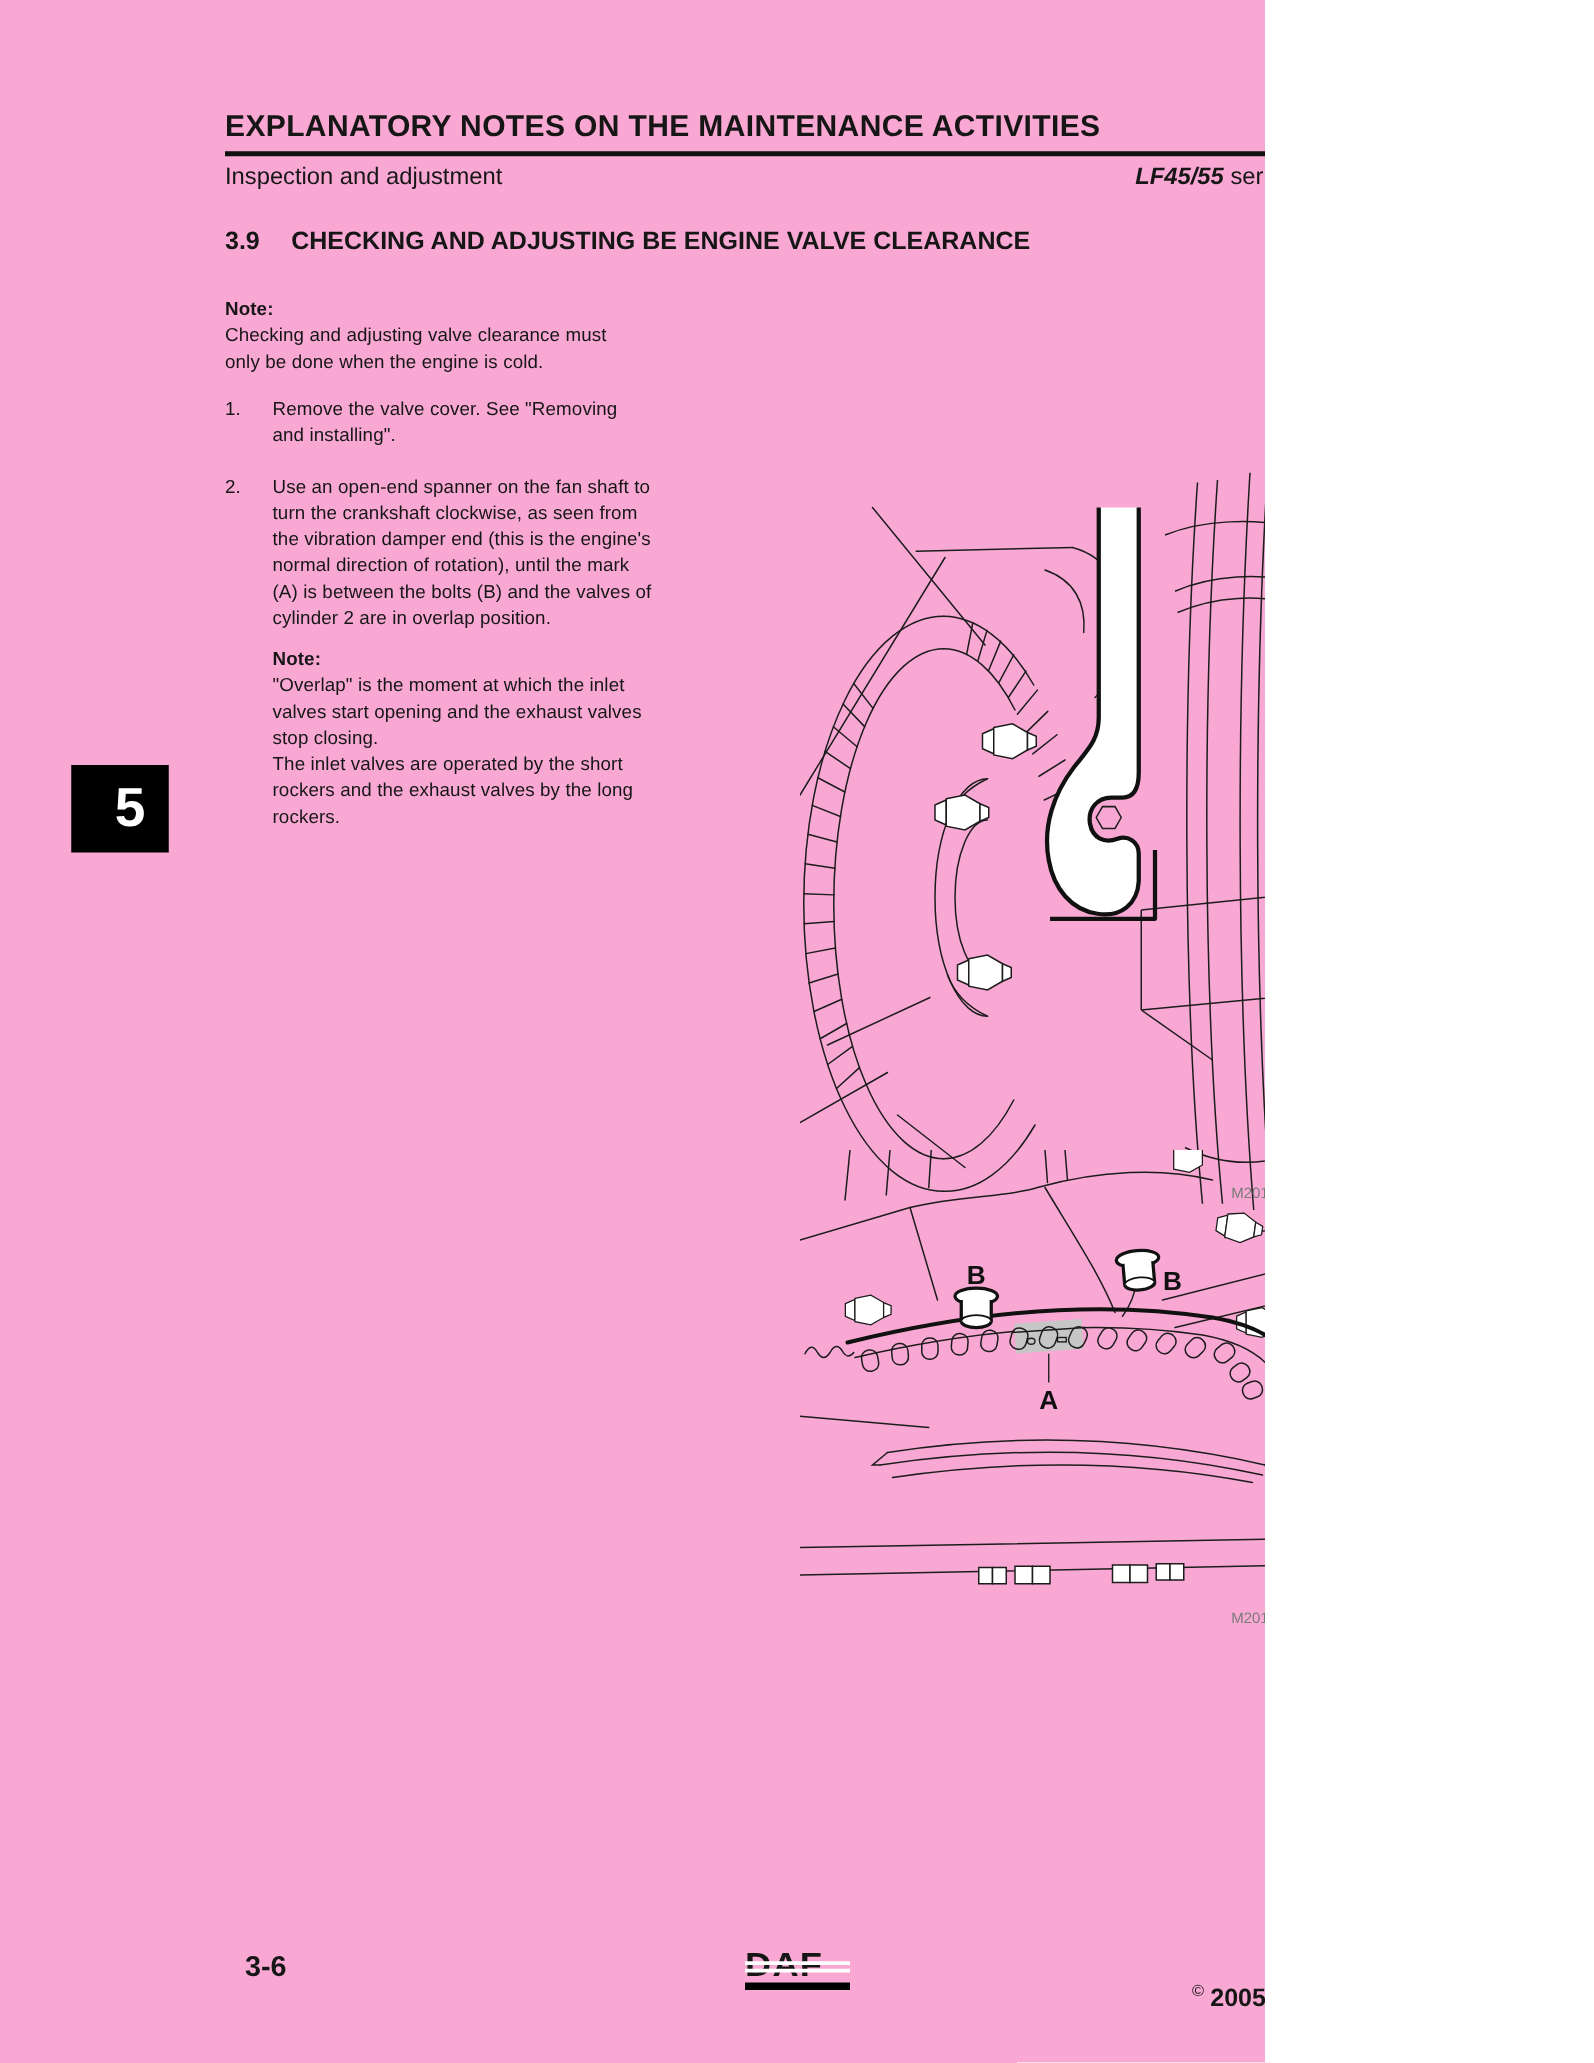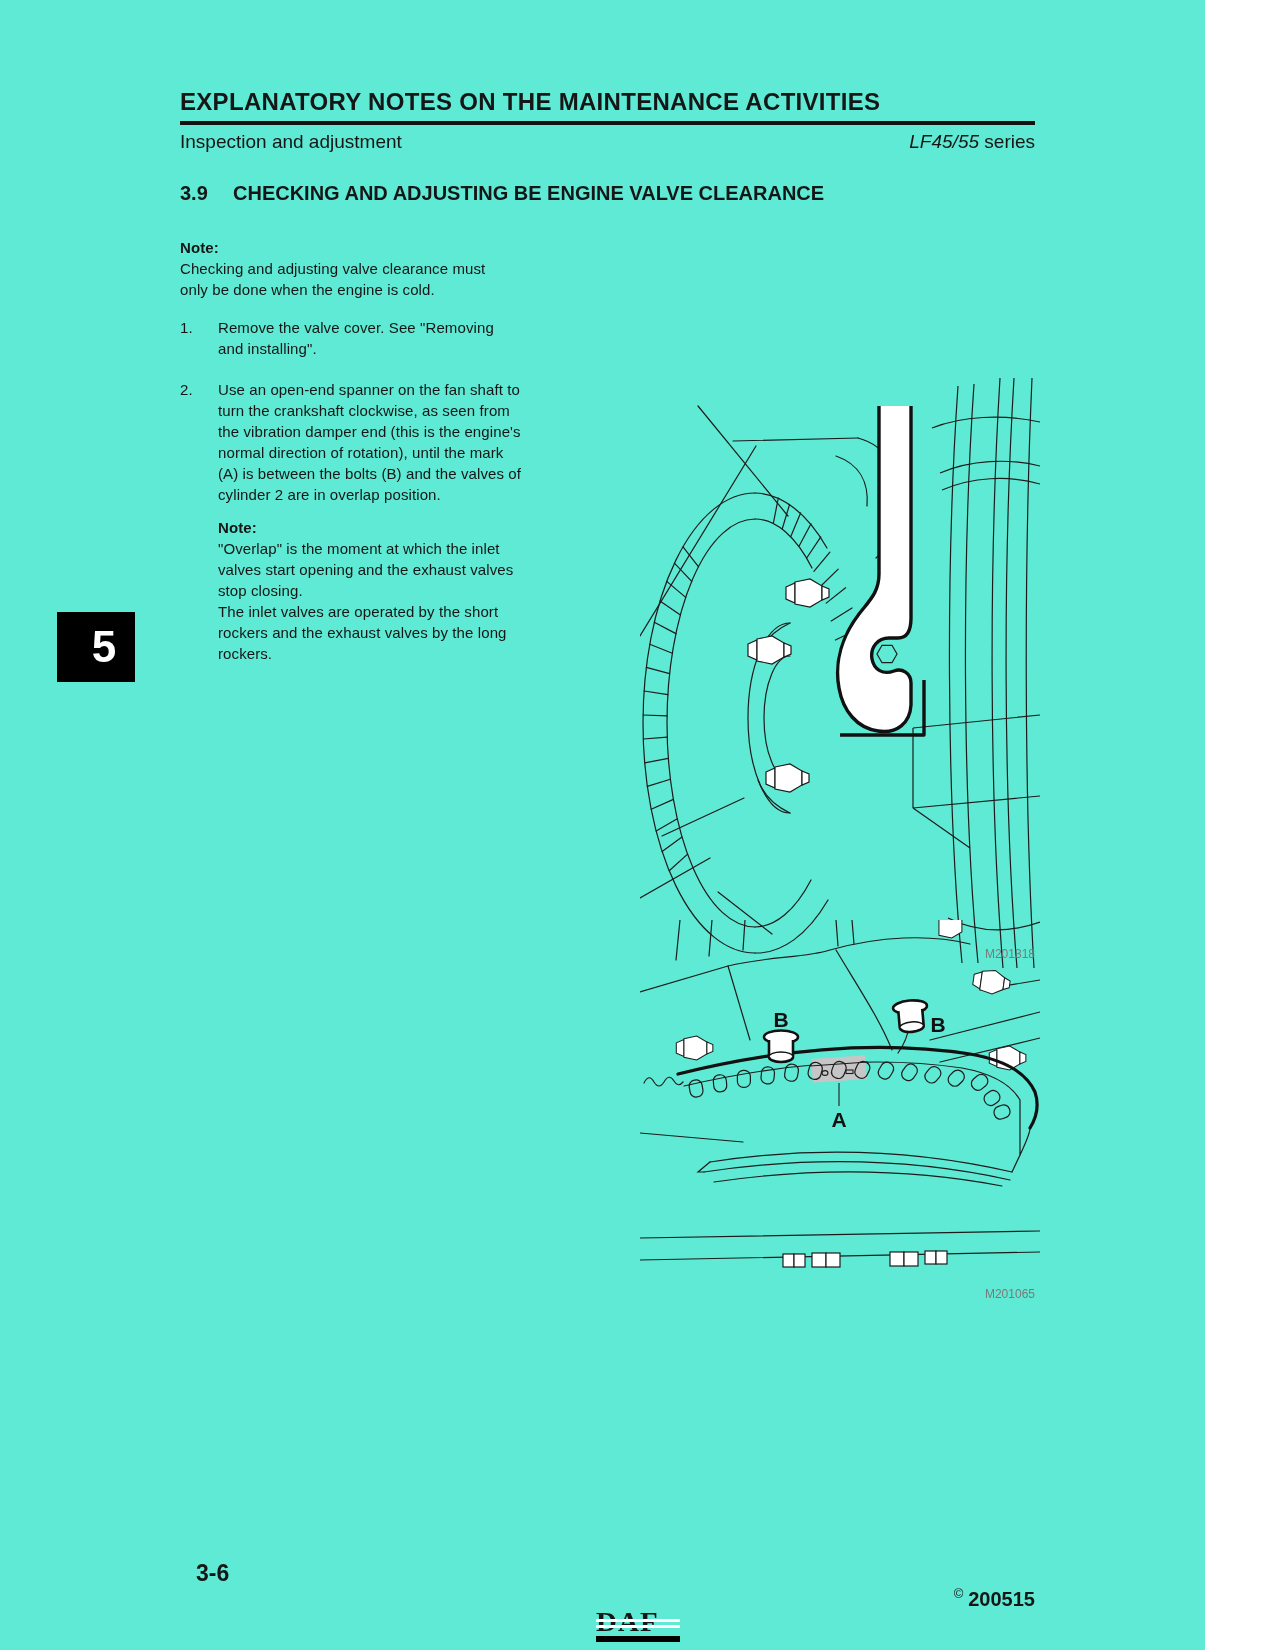--- a/index.html
+++ b/index.html
@@ -1,24 +1,24 @@
 <!DOCTYPE html>
 <html><head>
 <meta charset="utf-8">
 <style>
   html,body { margin:0; padding:0; background:#ffffff; }
   .page {
-    position:relative; width:1205px; height:1650px; background:#5eead4;
+    position:relative; width:1012px; height:1650px; background:#f9a8d4;
     font-family:"Liberation Sans", sans-serif; color:#161616; overflow:hidden;
   }
   .abs { position:absolute; }
   .title { left:180px; top:88px; font-size:24px; font-weight:bold; letter-spacing:0.3px; white-space:nowrap; }
   .rule { left:180px; top:121px; width:855px; height:4px; background:#111; }
   .subrow { left:180px; top:131px; width:855px; display:flex; justify-content:space-between; font-size:19px; }
-  .series-model { font-weight:normal; font-style:italic; }
+  .series-model { font-weight:bold; font-style:italic; }
   .sec-heading { left:180px; top:182px; font-size:20px; font-weight:bold; white-space:nowrap; }
   .sec-num { display:inline-block; width:53px; }
   .body-block { width:436px; font-size:15px; line-height:21px; letter-spacing:0.1px; }
   .pre { white-space:pre-line; }
   .note-label { font-weight:bold; }
   #note1 { left:180px; top:237px; }
   #step1 { left:180px; top:317px; }
   #step2 { left:180px; top:379px; }
   #note2 { left:218px; top:517px; width:400px; }
   .step { display:flex; }
@@ -26,21 +26,21 @@
   .chapter-tab {
     left:57px; top:612px; width:78px; height:70px; background:#000; color:#fff;
     font-size:44px; font-weight:bold; display:flex; align-items:center; justify-content:center;
     padding-left:16px; box-sizing:border-box;
   }
   .fig { position:absolute; }
   svg { font-family:"Liberation Sans", sans-serif; }
   .fig-code { font-size:12px; fill:#7a7a7a; }
   .fig-label { font-size:21px; font-weight:bold; fill:#111; }
   .footer-page { left:196px; top:1560px; font-size:23px; font-weight:bold; }
-  .daf { left:596px; top:1612px; width:84px; height:32px;font-family:Liberation Serif, serif; }
+  .daf { left:596px; top:1562px; width:84px; height:32px; }
   .daf-letters { display:block; font-size:29px; font-weight:800; letter-spacing:1px; line-height:23px; transform:scaleY(0.92); transform-origin:top left; }
   .stripe { position:absolute; left:0; width:100%; height:2.5px; background:#fff; }
   .stripe.s1 { top:7px; } .stripe.s2 { top:13px; }
   .daf-bar { position:absolute; left:0; top:24px; width:100%; height:6px; background:#000; }
   .copyright { left:835px; top:1588px; width:200px; text-align:right; font-size:20px; font-weight:bold; white-space:nowrap; }
   .copy-sym { font-size:13px; font-weight:normal; position:relative; top:-8px; margin-right:5px; }
 </style>
 </head>
 <body>
 

